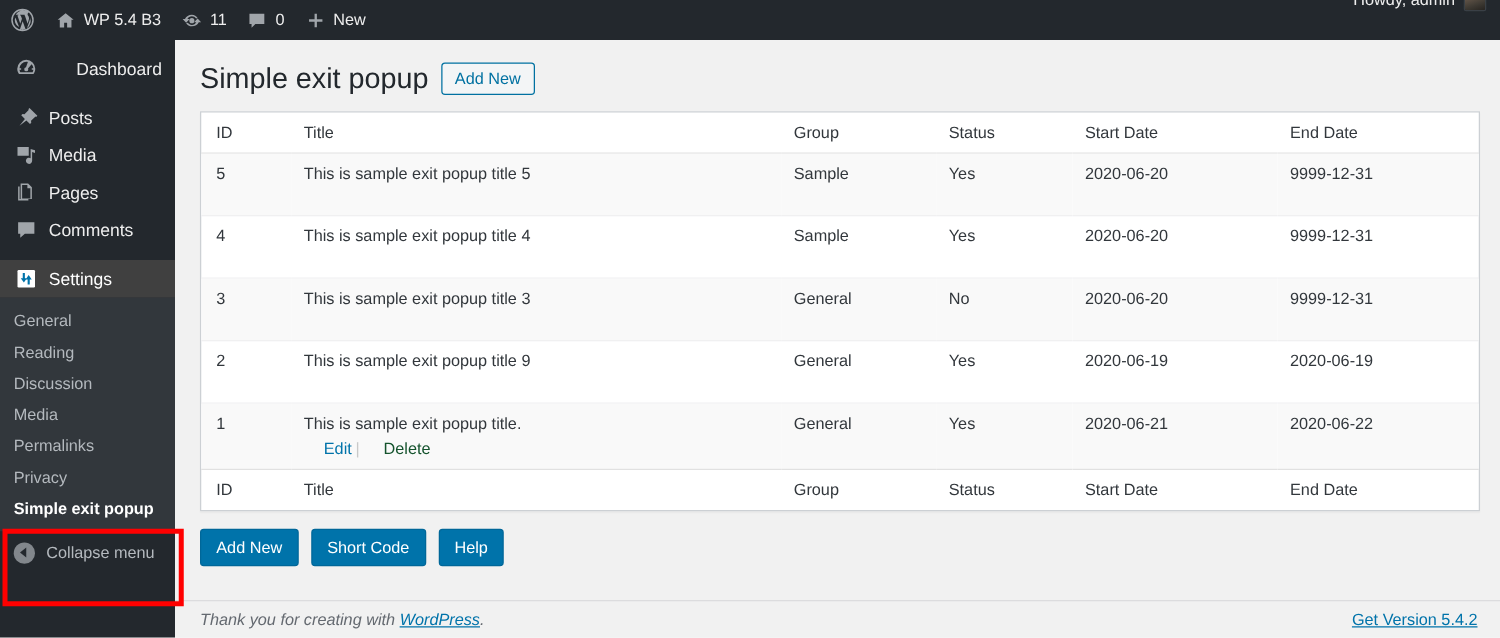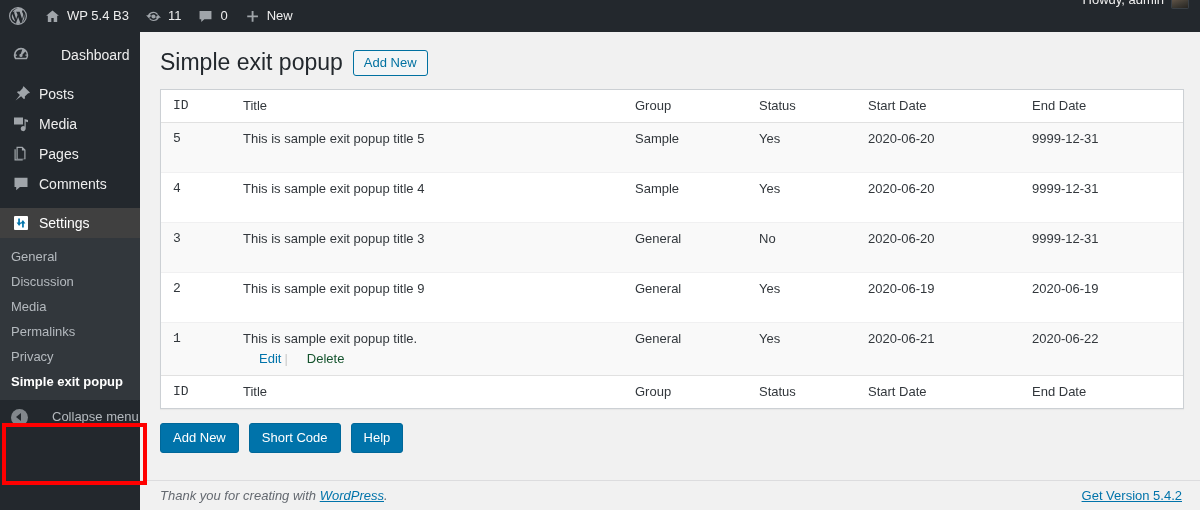--- a/index.html
+++ b/index.html
@@ -100,21 +100,21 @@
     font-size: 13px;
     text-decoration: none;
     line-height: 15px;
     white-space: nowrap;
   }
   .submenu a.current { color: #fff; font-weight: bold; }
 
   #collapse-menu {
     display: flex;
     align-items: center;
-    gap: 24px;
+    gap: 9px;
     padding: 7px 0 7px 11px;
     color: #b4b9be;
     font-size: 13px;
     line-height: 20px;
   }
   .collapse-circle {
     width: 17px; height: 17px;
     border-radius: 50%;
     background: #82878c;
     position: relative;
@@ -218,21 +218,21 @@
   }
   table.wp-list-table thead th { border-bottom: 1px solid #e1e1e1; }
   table.wp-list-table tfoot td { border-top: 1px solid #e1e1e1; }
   table.wp-list-table tbody td {
     height: 50px;
     border-bottom: 1px solid #f0f0f1;
   }
   table.wp-list-table tbody tr.alternate td { background: #f9f9f9; }
   table.wp-list-table tbody tr:last-child td { border-bottom: none; }
 
-  .col-id    { width: 72px; padding-left: 12px !important; font-family: Liberation Mono, monospace; }
+  .col-id    { width: 72px; padding-left: 12px !important; }
   .col-title { width: 392px; }
   .col-group { width: 124px; }
   .col-status{ width: 109px; }
   .col-start { width: 164px; }
   .col-end   { width: 161px; }
 
   .status-yes { color: #1a7a29; }
   .status-no  { color: #e02222; }
   .date-alert { color: #e02222; }
 
@@ -386,20 +386,21 @@
         <rect x="3" y="3" width="14" height="14" rx="1"></rect>
         <path d="M7.2 5.4v4.1H5.6L8.1 13l2.4-3.5H8.9V5.4z" fill="#0073aa"></path>
         <path d="M12.8 14.6v-4.1h1.6L11.9 7l-2.4 3.5h1.6v4.1z" fill="#0073aa"></path>
       </svg>
     </span>
     <span class="mt-label">Settings</span>
   </div>
 
   <div class="submenu">
     <a href="#">General</a>
+    <a href="#">Reading</a>
     <a href="#">Discussion</a>
     <a href="#">Media</a>
     <a href="#">Permalinks</a>
     <a href="#">Privacy</a>
     <a href="#" class="current">Simple exit popup</a>
   </div>
 
   <div id="collapse-menu">
     <span class="collapse-circle"></span>
     <span>Collapse menu</span>

